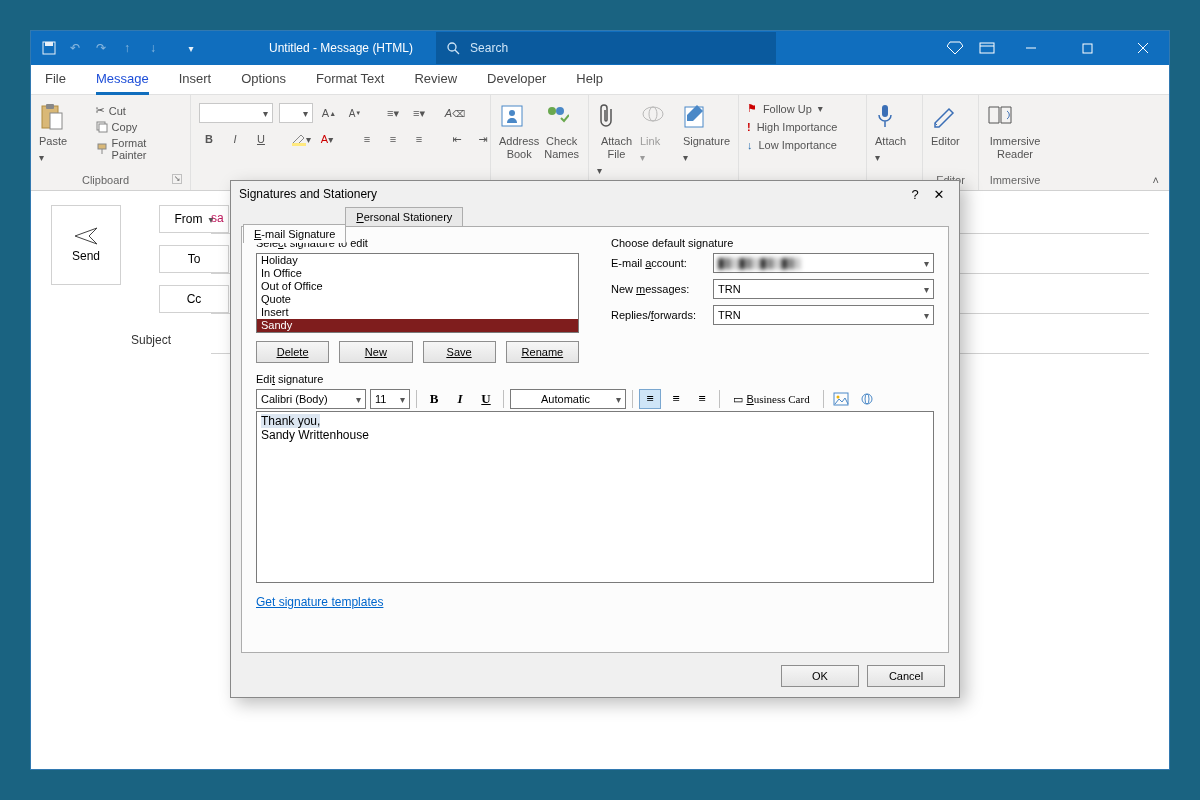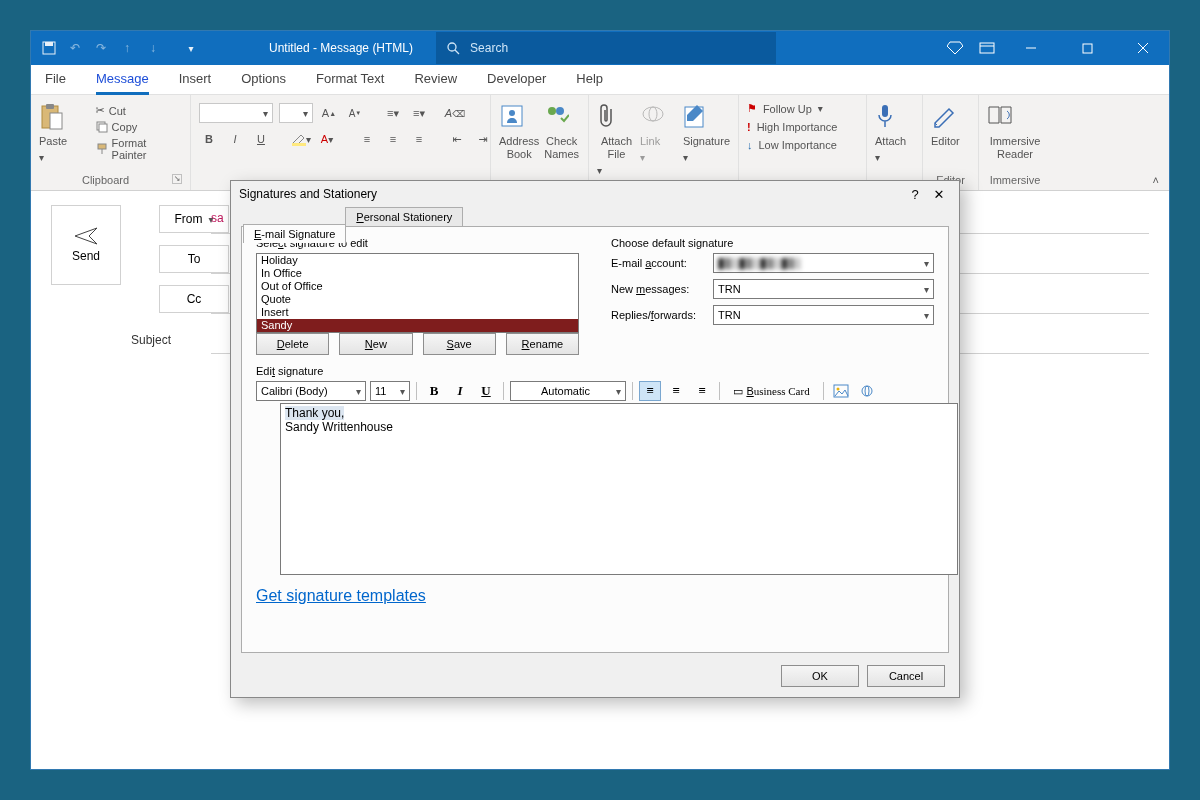--- a/index.html
+++ b/index.html
@@ -44,34 +44,34 @@
 .dlg-tabs { display:flex; padding-left:12px; }
 .dlg-tab { border:1px solid #adadad; border-bottom:none; padding:3px 10px; background:#e8e8e8; font-size:11px; margin-right:-1px;}
 .dlg-tab.active { background:#fcfcfc; position:relative; top:17px;}
 .dlg-body { flex:1; border:1px solid #adadad; margin:0 10px 8px; background:#fcfcfc; padding:10px 14px; }
 .dlg-cols { display:flex; gap:32px;}
 .col-left, .col-right { flex:1; }
 .section-label { font-size:11px; margin-bottom:4px;}
 .listbox { width:100%; height:80px; border:1px solid #7a7a7a; background:#fff; overflow-y:scroll; font-size:11px;}
 .listbox .item{padding:0 4px; line-height:13px;}
 .listbox .item.sel{background:#7f1d1d;color:#fff;}
-.btn-row { display:flex; gap:10px; margin-top:0;}
+.btn-row { display:flex; gap:10px; margin-top:8px;text-decoration:underline;}
 .dlg-btn { flex:1; height:22px; border:1px solid #8e8e8e; background:linear-gradient(#f6f6f6,#e4e4e4); font-size:11px;}
 .field-row{display:flex;align-items:center;gap:8px;margin-bottom:6px;}
 .field-row label{width:94px;}
 .combo{flex:1;height:20px;border:1px solid #7a7a7a;background:#fff;display:flex;align-items:center;justify-content:space-between;padding:0 4px;font-size:11px;}
 .edit-label{font-size:11px;margin-top:10px;margin-bottom:4px;}
 .edit-toolbar{display:flex;align-items:center;gap:4px;border:0;}
 .edit-toolbar .combo{width:110px;flex:none;}
 .et-btn{width:22px;height:20px;border:1px solid transparent;display:flex;align-items:center;justify-content:center;font-weight:bold;font-family:"Times New Roman",serif;font-size:13px;}
 .et-btn.active{border:1px solid #7aa7d0;background:#cfe5f7;}
 .sep{width:1px;height:18px;background:#c0c0c0;margin:0 2px;}
-.editor{width:100%;height:172px;border:1px solid #7a7a7a;background:#fff;padding:2px 4px;font-size:12px;overflow-y:scroll;margin-top:2px;margin-left:24px;}
+.editor{width:100%;height:172px;border:1px solid #7a7a7a;background:#fff;padding:2px 4px;font-size:12px;overflow-y:scroll;margin-top:2px;}
 .editor .line1{background:#dce6f1;display:inline;}
-.link{color:#0066cc;font-size:16px;text-decoration:underline;margin-top:12px;display:inline-block;}
+.link{color:#0066cc;font-size:12px;text-decoration:underline;margin-top:12px;display:inline-block;}
 .dlg-footer{display:flex;justify-content:flex-end;gap:8px;padding:4px 14px 10px;}
 .dlg-footer button{width:78px;height:22px;border:1px solid #8e8e8e;background:linear-gradient(#f6f6f6,#e4e4e4);font-size:11px;}
 .collapse-chev { position:absolute; right:10px; bottom:4px; color:#555; font-size:11px;}
 svg{display:block;}
 u.accel{text-decoration:underline;}
 </style>
 </head>
 <body>
 
 <div class="window">

